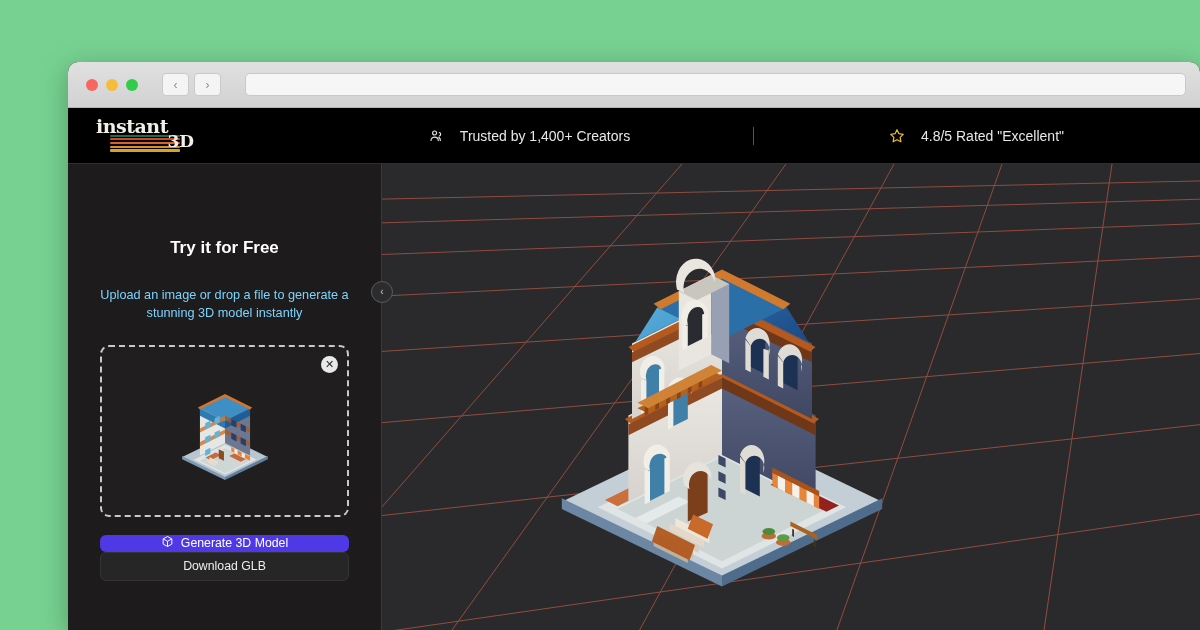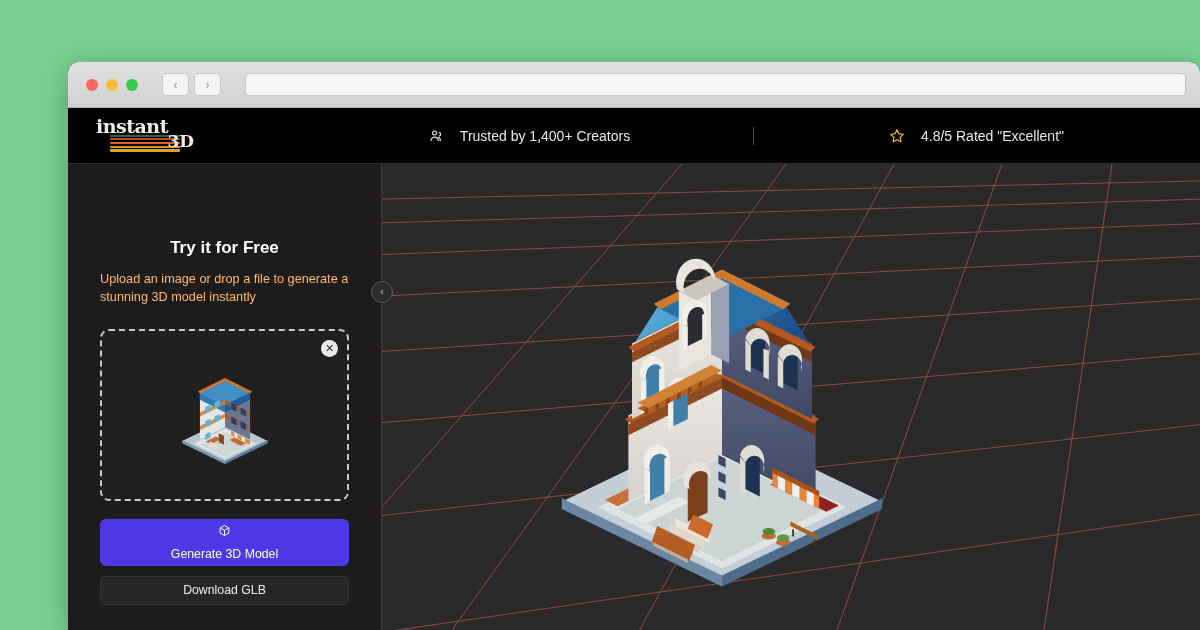--- a/index.html
+++ b/index.html
@@ -120,22 +120,23 @@
     position: relative;
   }
   .side-title {
     margin-top: 74px;
     text-align: center;
     color: #fff;
     font-size: 17px;
     font-weight: 700;
   }
   .side-sub {
-    margin-top: 12px;
-    color: #fdba74;
+    margin-top: 28px;
+    text-align: center;
+    color: #7dd3fc;
     font-size: 12.7px;
     line-height: 1.45;
   }
   .dropzone {
     margin-top: 22px;
     height: 172px;
     border: 2px dashed #c9c9c9;
     border-radius: 9px;
     position: relative;
     display: flex; align-items: center; justify-content: center;
@@ -145,31 +146,29 @@
     position: absolute; right: 9px; top: 9px;
     width: 17px; height: 17px; border-radius: 50%;
     background: #e9e9e9;
     display: flex; align-items: center; justify-content: center;
     color: #2a2a2a; font-size: 11px; line-height: 1;
   }
   .thumb { width: 106px; height: 120px; }
 
   .btn-primary {
     margin-top: 18px;
-    height: 47px;
+    height: 17px;
     background: #4f39e6;
     border-radius: 6px;
     color: #fff;
     font-size: 12.3px;
     display: flex; align-items: center; justify-content: center;
     gap: 7px;
-    flex-direction: column;
   }
   .btn-secondary {
-    margin-top: 10px;
     height: 29px;
     background: #262626;
     border: 1px solid #343434;
     border-radius: 6px;
     color: #ededed;
     font-size: 12.3px;
     display: flex; align-items: center; justify-content: center;
   }
 
   

